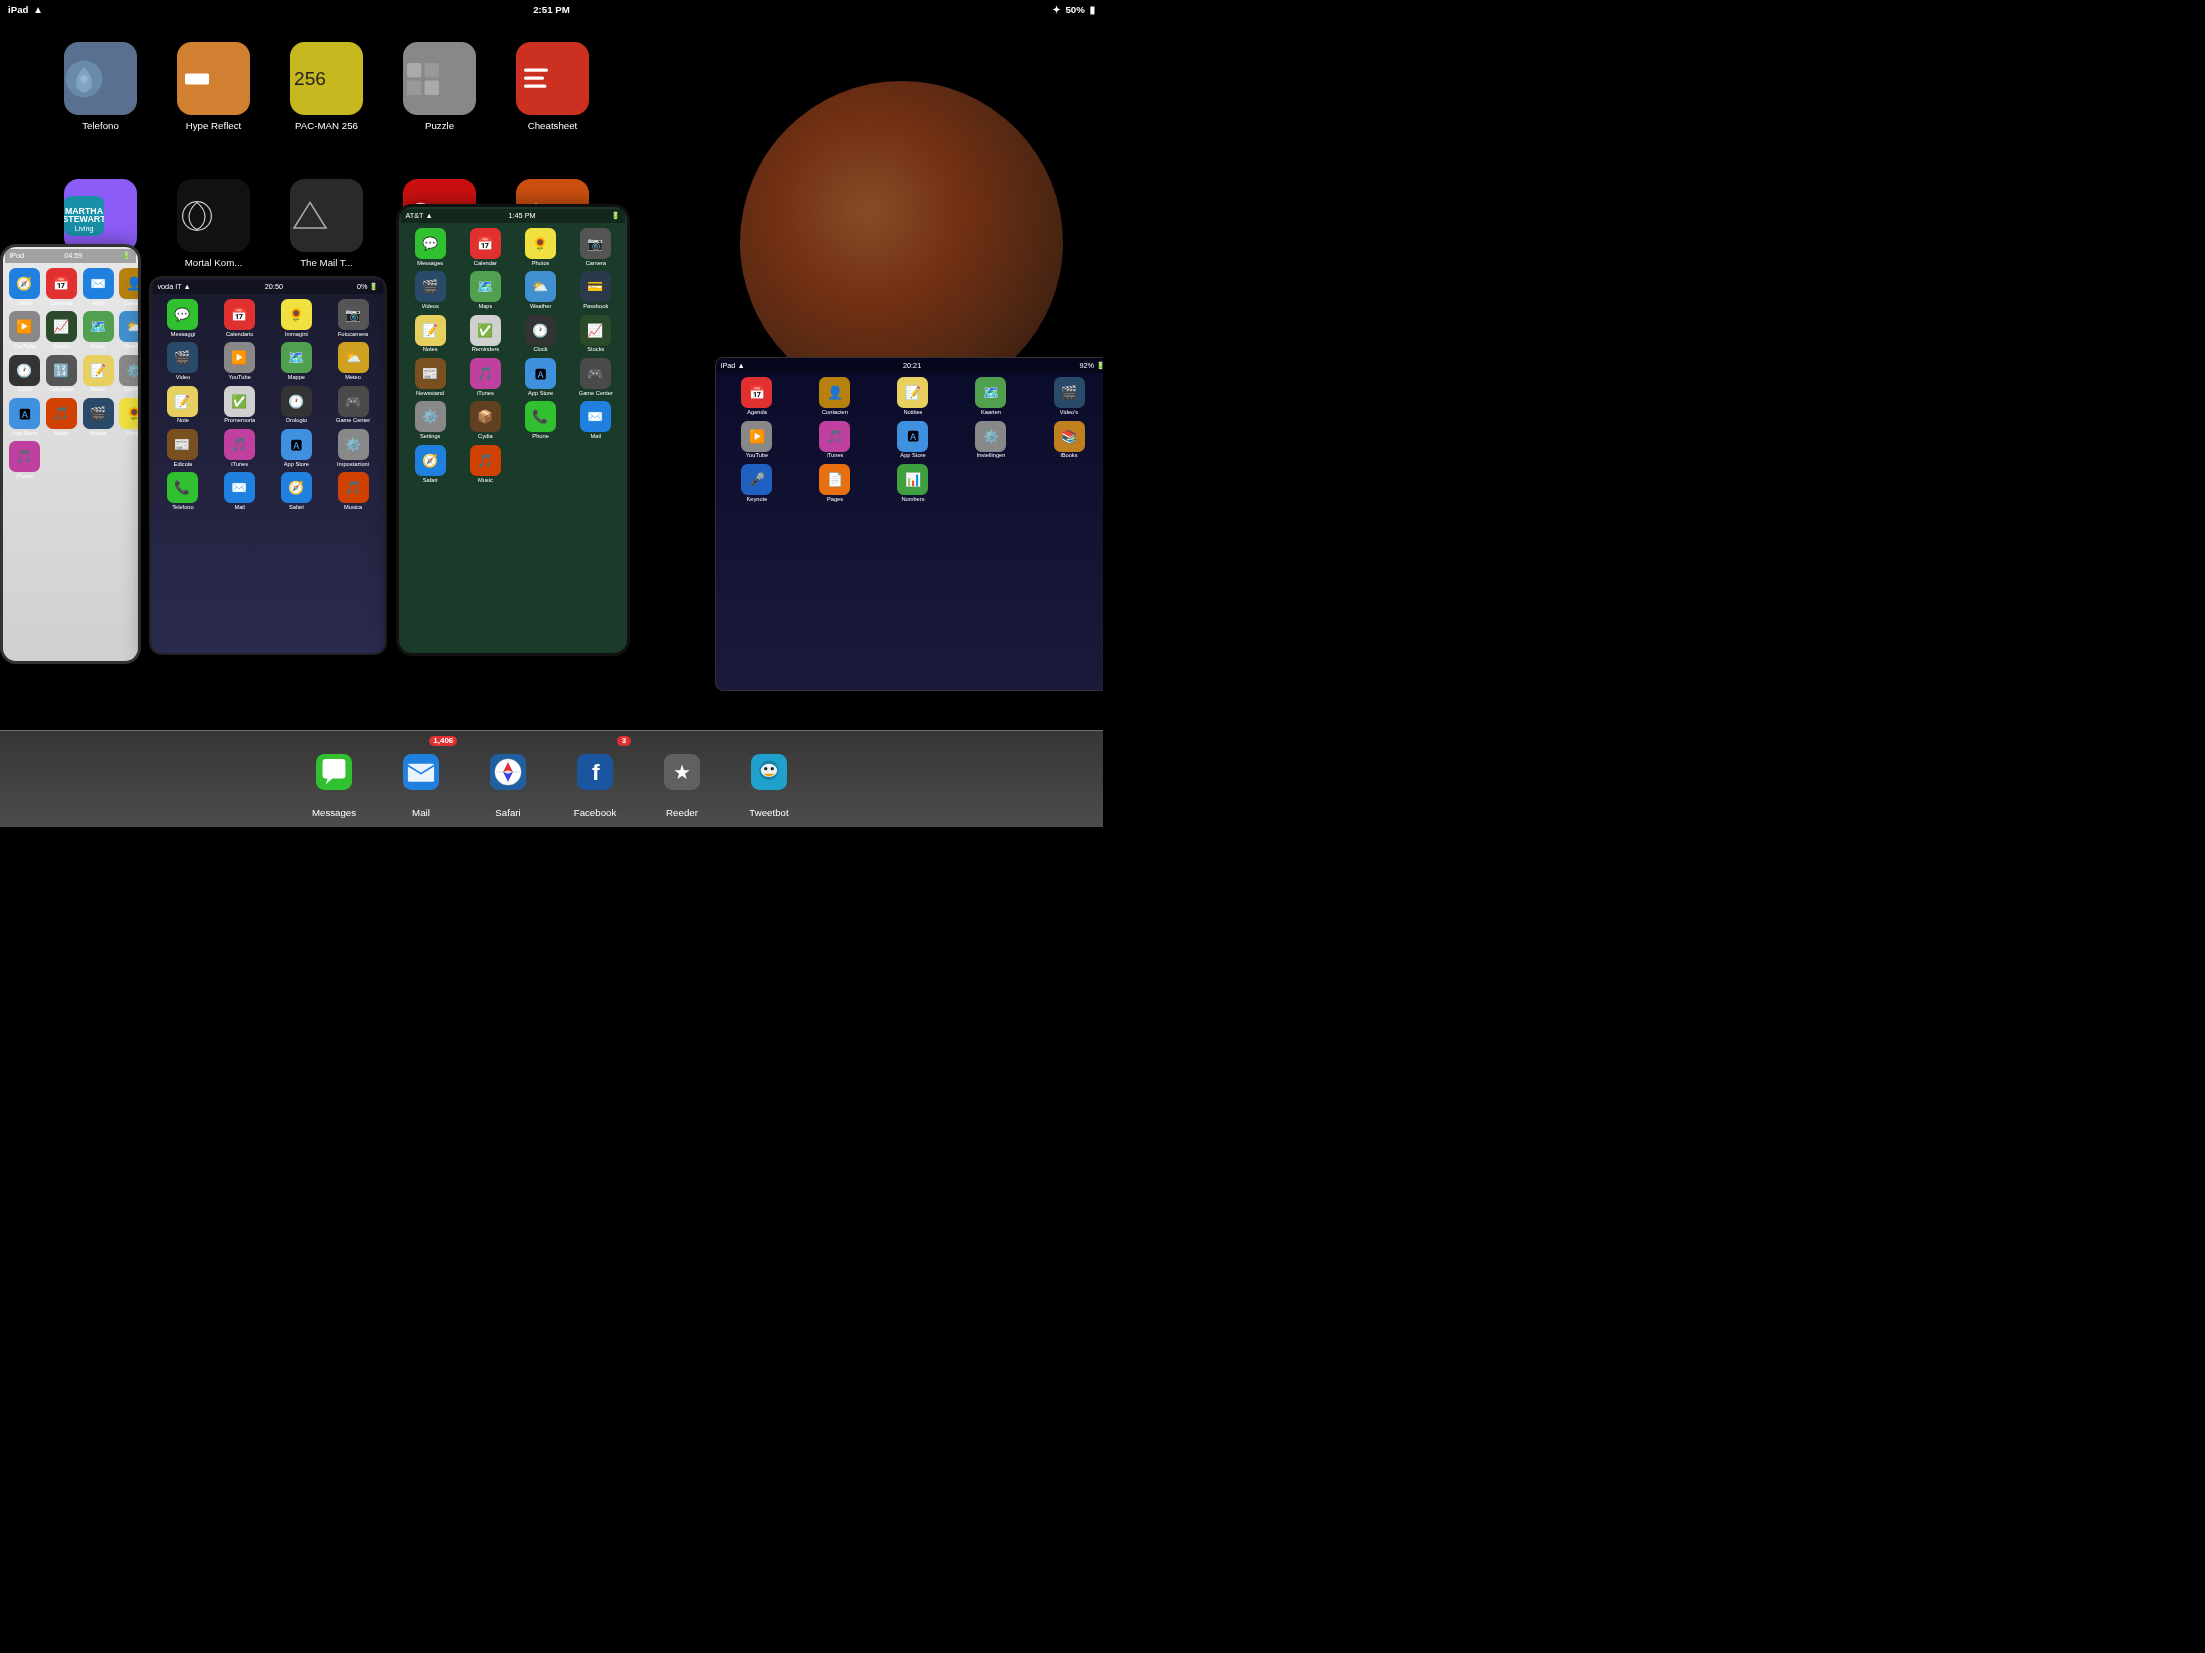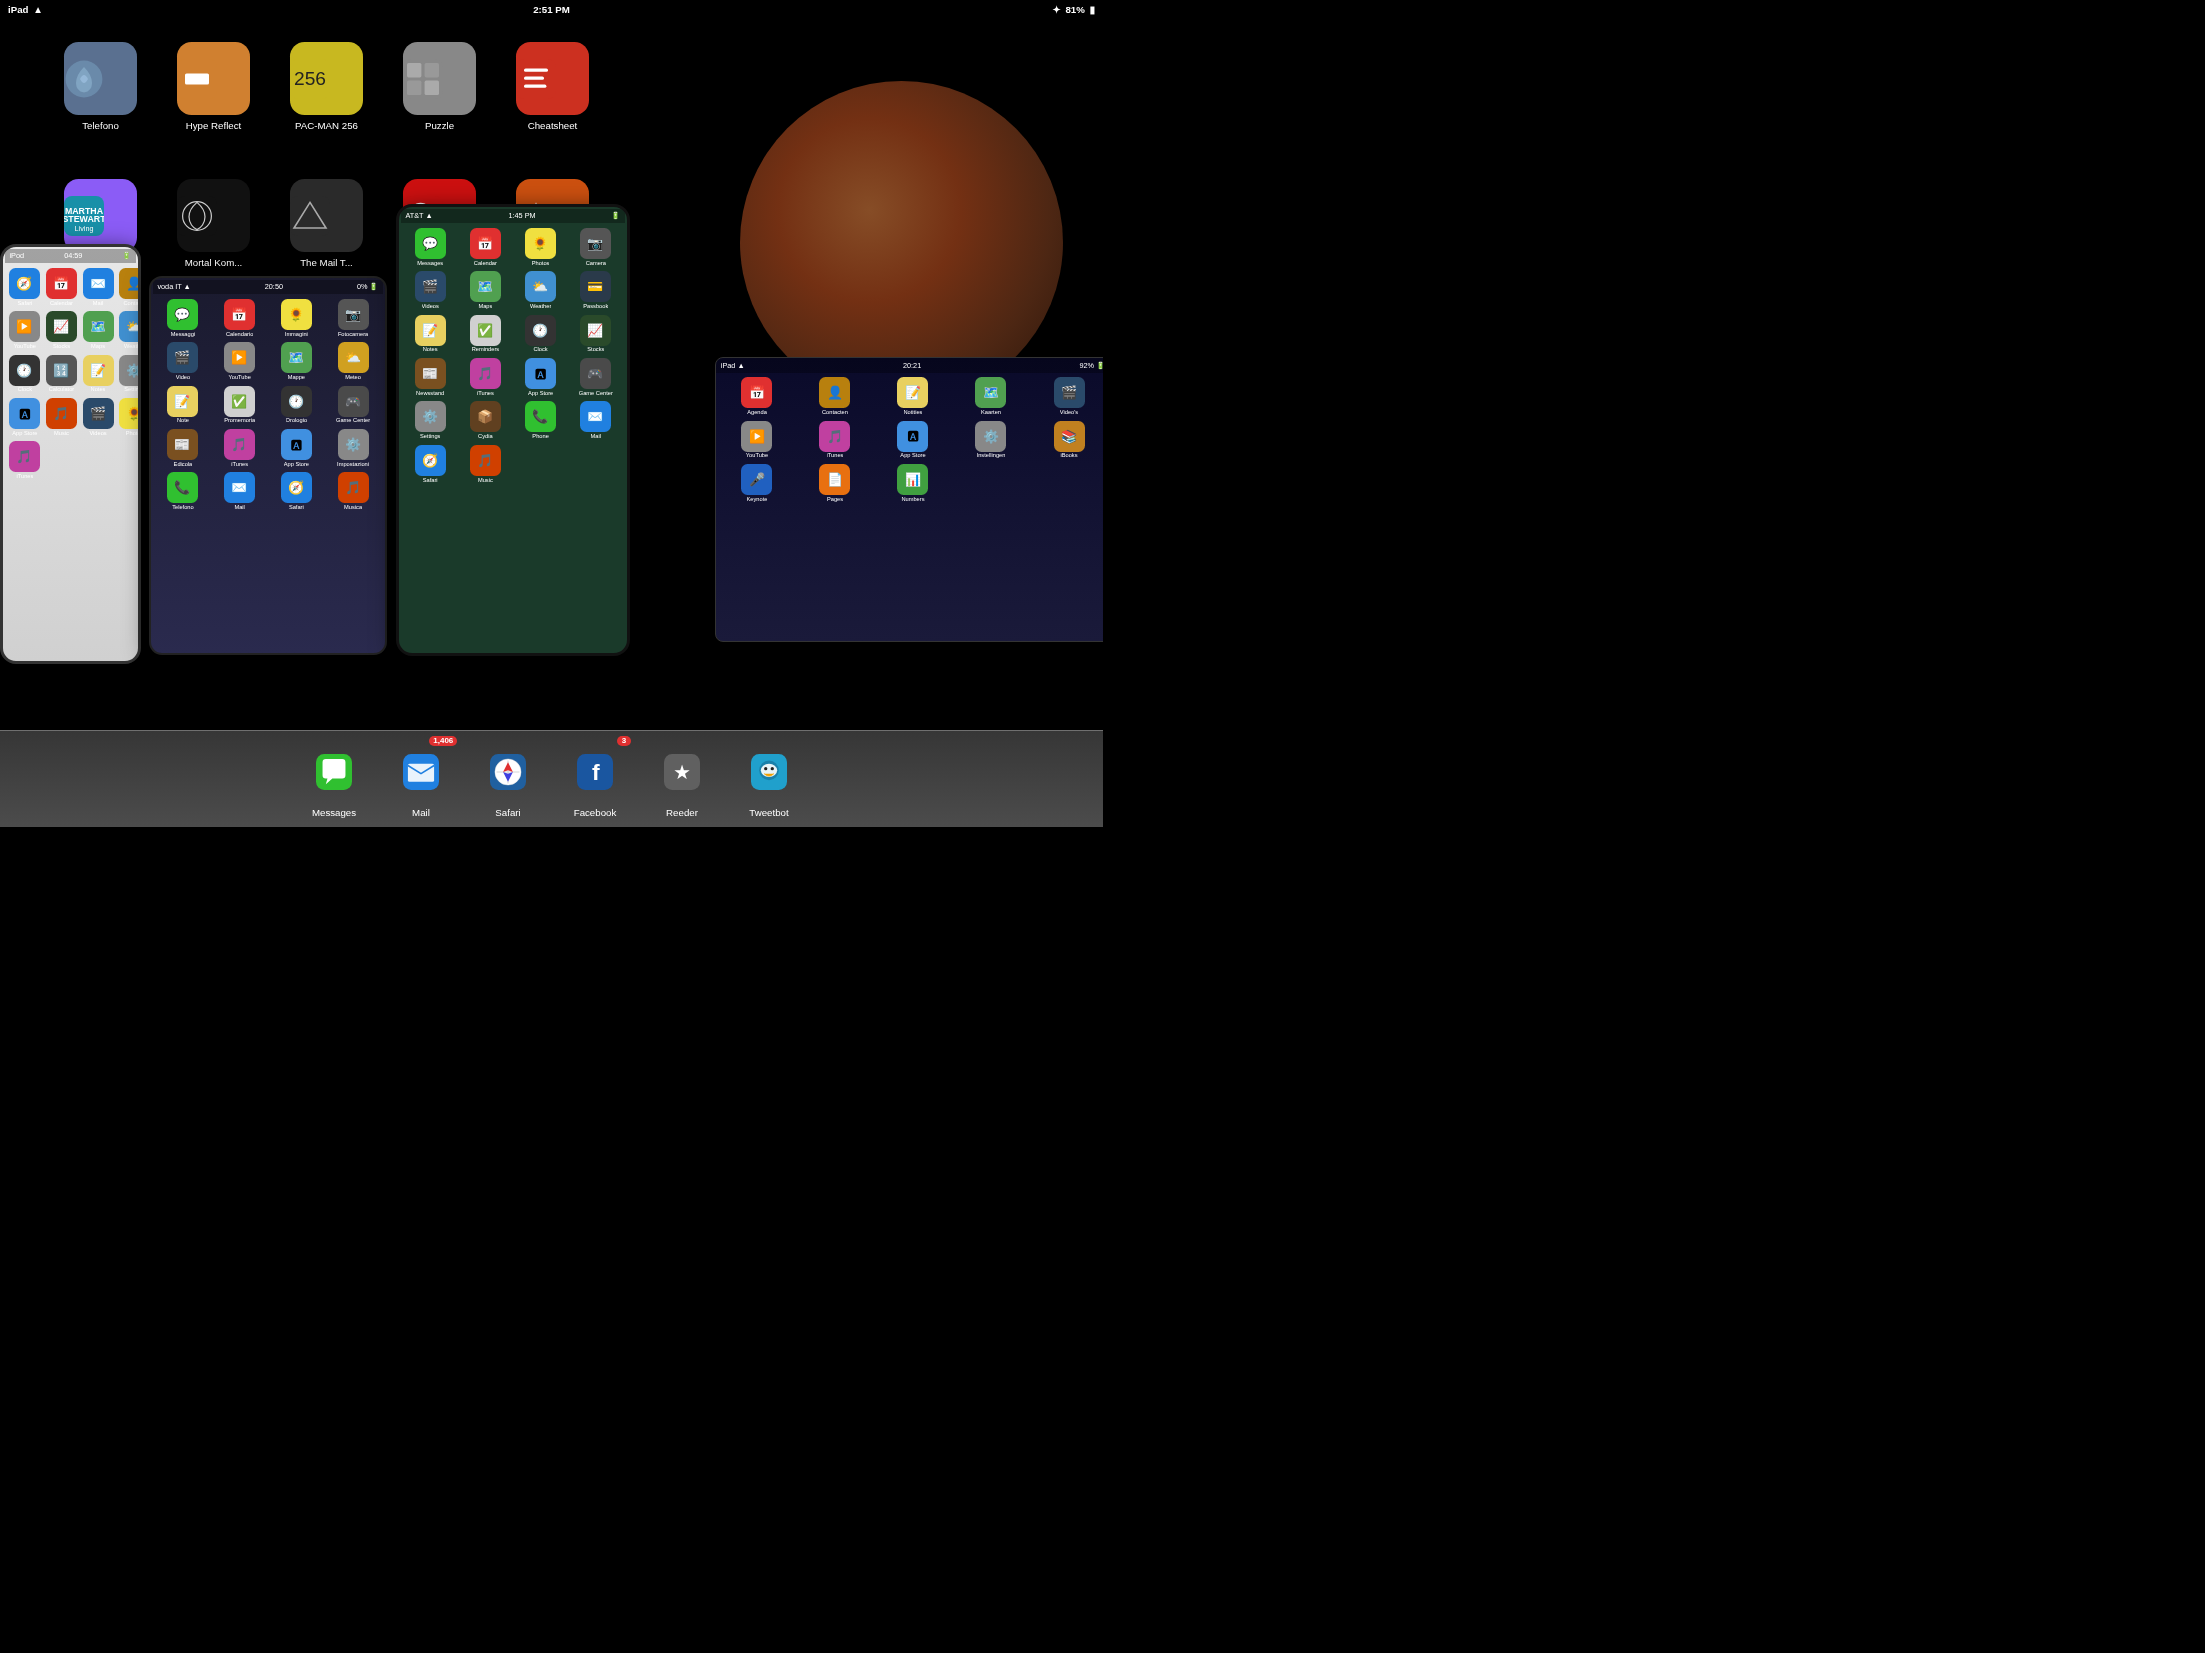--- a/index.html
+++ b/index.html
@@ -149,21 +149,21 @@
       background: #1a3a2a;
       border-radius: 16px;
       border: 3.2px solid #111;
       z-index: 12;
     }
 
     
     .ipad-screenshot {
       position: absolute;
       right: -8px; top: 339px;
-      width: 396px; height: 285px;
+      width: 396px; height: 334px;
       background: linear-gradient(to bottom, #0a0a2a, #1a1a3a);
       border-radius: 8px;
       border: 1.6px solid #333;
       z-index: 9;
       overflow: hidden;
     }
 
     
     .phone-content {
       width: 100%;
@@ -237,21 +237,21 @@
 <body>
 
 <div class="status-bar">
   <div class="status-left">
     <span>iPad</span>
     <span>▲</span>
   </div>
   <div class="status-center">2:51 PM</div>
   <div class="status-right">
     <span>✦</span>
-    <span>81%</span>
+    <span>50%</span>
     <span>▮</span>
   </div>
 </div>
 
 <div class="planet-bg"></div>
 
 <div class="content-area">
 
   <div class="app-grid" id="main-grid">
       <div class="app-icon">

